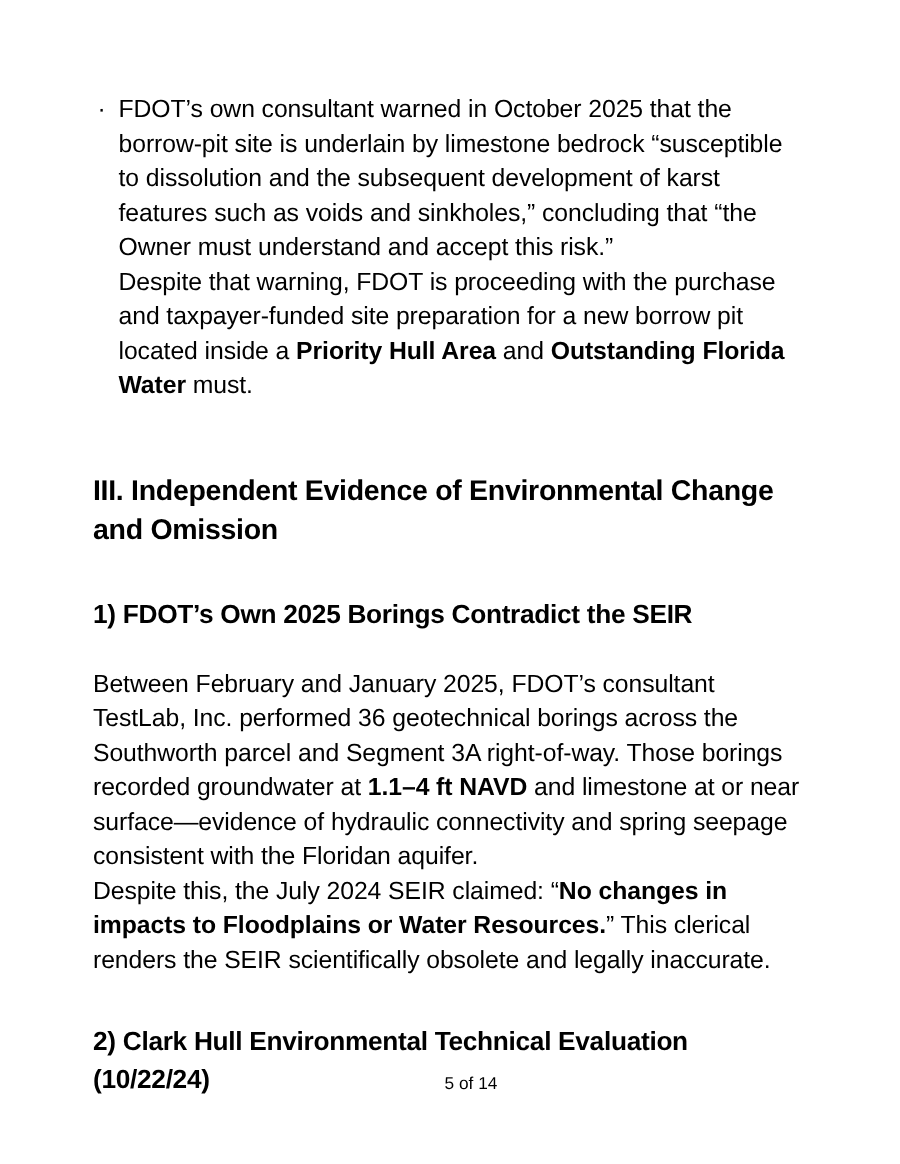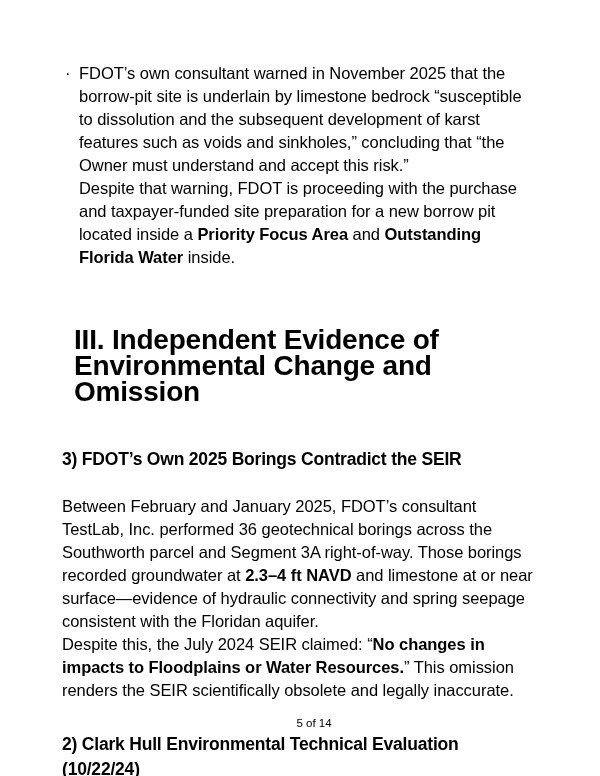--- a/index.html
+++ b/index.html
@@ -44,22 +44,22 @@
     margin: 0;
     font-size: 16.5px;
     line-height: 23px;
     letter-spacing: -0.05px;
     text-align: left;
   }
   .gap-para {
     margin-top: 23px !important;
   }
   h2.section-heading {
-    margin: 12px;
-    font-size: 28px;
+    margin: 0;
+    font-size: 19px;
     line-height: 26px;
     font-weight: bold;
     letter-spacing: -0.2px;
   }
   h3.sub-heading {
     margin: 0;
     font-size: 17.5px;
     line-height: 25px;
     font-weight: bold;
     letter-spacing: -0.2px;
@@ -81,37 +81,37 @@
   }
 </style>
 </head>
 <body>
 
 <div class="page">
 
   <ul class="bullet-list">
     <li class="bullet-item">
       <span class="bullet-marker">·</span>
-      <p class="body-text"><span>FDOT’s own consultant warned in November 2025 that the borrow-pit site is underlain by limestone bedrock “susceptible to dissolution and the subsequent development of karst features such as voids and sinkholes,” concluding that “the Owner must understand and accept this risk.”</span></p>
-      <p class="body-text"><span>Despite that warning, FDOT is proceeding with the purchase and taxpayer-funded site preparation for a new borrow pit located inside a </span><b>Priority Focus Area</b><span> and </span><b>Outstanding Florida Water</b><span> inside.</span></p>
+      <p class="body-text"><span>FDOT’s own consultant warned in October 2025 that the borrow-pit site is underlain by limestone bedrock “susceptible to dissolution and the subsequent development of karst features such as voids and sinkholes,” concluding that “the Owner must understand and accept this risk.”</span></p>
+      <p class="body-text"><span>Despite that warning, FDOT is proceeding with the purchase and taxpayer-funded site preparation for a new borrow pit located inside a </span><b>Priority Hull Area</b><span> and </span><b>Outstanding Florida Water</b><span> must.</span></p>
     </li>
   </ul>
 
   <div class="spacer-lg"></div>
 
   <h2 class="section-heading">III. Independent Evidence of Environmental Change and Omission</h2>
 
   <div class="spacer-md"></div>
 
-  <h3 class="sub-heading">3) FDOT’s Own 2025 Borings Contradict the SEIR</h3>
+  <h3 class="sub-heading">1) FDOT’s Own 2025 Borings Contradict the SEIR</h3>
 
   <div class="spacer-sm"></div>
 
-  <p class="body-text"><span>Between February and January 2025, FDOT’s consultant TestLab, Inc. performed 36 geotechnical borings across the Southworth parcel and Segment 3A right-of-way. Those borings recorded groundwater at </span><b>2.3–4 ft NAVD</b><span> and limestone at or near surface—evidence of hydraulic connectivity and spring seepage consistent with the Floridan aquifer.</span></p>
-  <p class="body-text"><span>Despite this, the July 2024 SEIR claimed: “</span><b>No changes in impacts to Floodplains or Water Resources.</b><span>” This omission renders the SEIR scientifically obsolete and legally inaccurate.</span></p>
+  <p class="body-text"><span>Between February and January 2025, FDOT’s consultant TestLab, Inc. performed 36 geotechnical borings across the Southworth parcel and Segment 3A right-of-way. Those borings recorded groundwater at </span><b>1.1–4 ft NAVD</b><span> and limestone at or near surface—evidence of hydraulic connectivity and spring seepage consistent with the Floridan aquifer.</span></p>
+  <p class="body-text"><span>Despite this, the July 2024 SEIR claimed: “</span><b>No changes in impacts to Floodplains or Water Resources.</b><span>” This clerical renders the SEIR scientifically obsolete and legally inaccurate.</span></p>
 
   <div class="spacer-md"></div>
 
   <h3 class="sub-heading">2) Clark Hull Environmental Technical Evaluation (10/22/24)</h3>
 
   <div class="page-footer">5 of 14</div>
 
 </div>
 
 </body></html>

